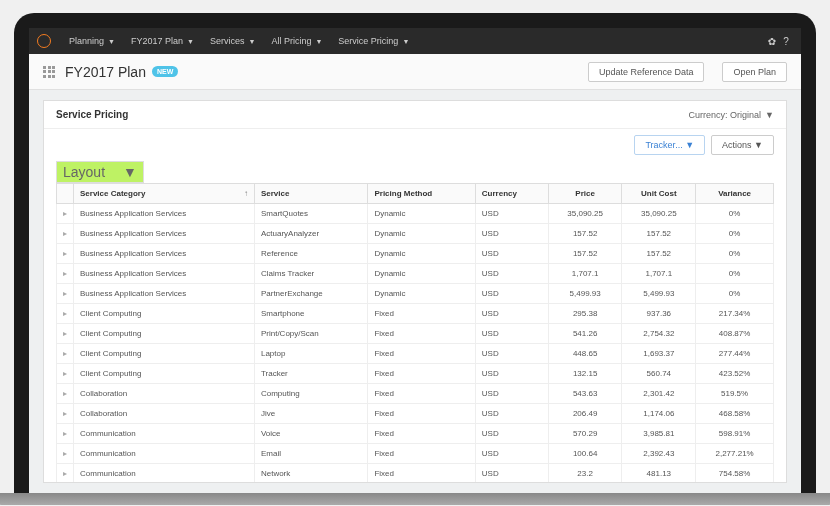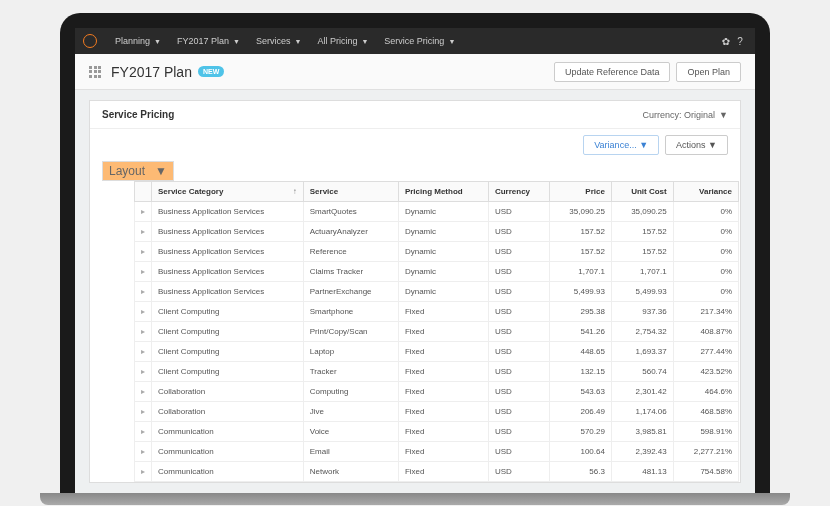--- a/index.html
+++ b/index.html
@@ -1,45 +1,45 @@
 <!DOCTYPE html>
 <html><head>
 <meta charset="utf-8">
 <style>
 * { margin: 0; padding: 0; box-sizing: border-box; }
 body { font-family: -apple-system, BlinkMacSystemFont, "Segoe UI", Arial, sans-serif; background: #f0f0f0; width: 830px; height: 506px; overflow: hidden; display: flex; align-items: center; justify-content: center; }
-.laptop { width: 710px; height: 480px; background: #1a1a1a; border-radius: 20px 20px 0 0; padding: 15px 15px 0 15px; position: relative; }
+.laptop { width: 802px; height: 480px; background: #1a1a1a; border-radius: 20px 20px 0 0; padding: 15px 15px 0 15px; position: relative; }
 .laptop::after { content: ""; position: absolute; bottom: -12px; left: -20px; right: -20px; height: 12px; background: linear-gradient(180deg, #888, #aaa); border-radius: 0 0 8px 8px; }
 .screen { background: #fff; width: 100%; height: 100%; overflow: hidden; display: flex; flex-direction: column; }
 .topnav { background: #2a2a2a; height: 26px; display: flex; align-items: center; padding: 0 8px; color: #ccc; font-size: 9px; }
 .topnav .logo { width: 14px; height: 14px; border-radius: 50%; border: 1.5px solid #f47c20; margin-right: 10px; }
 .topnav .navitem { padding: 0 8px; display: flex; align-items: center; gap: 4px; cursor: pointer; }
 .topnav .caret { font-size: 7px; }
 .topnav .spacer { flex: 1; }
 .topnav .gear, .topnav .qmark { width: 14px; text-align: center; cursor: pointer; font-size: 10px; }
 .titlebar { height: 36px; background: #fafafa; border-bottom: 1px solid #e0e0e0; display: flex; align-items: center; padding: 0 14px; }
 .titlebar .grip { display: grid; grid-template-columns: repeat(3, 3px); grid-template-rows: repeat(3, 3px); gap: 1.5px; margin-right: 10px; }
 .titlebar .grip span { background: #999; }
 .titlebar .title { font-size: 14px; color: #333; font-weight: 400; }
 .titlebar .badge { font-size: 7px; background: #4fc3e8; color: #fff; padding: 2px 5px; border-radius: 8px; margin-left: 6px; font-weight: 600; }
-.titlebar .right { margin-left: auto; display: flex; gap: 6px; }
+.titlebar .right { margin-left: auto; display: flex; gap: 18px; }
 .btn { font-size: 9px; color: #555; background: #fff; border: 1px solid #ccc; border-radius: 2px; padding: 4px 10px; cursor: pointer; }
 .content { flex: 1; background: #eef0f1; padding: 10px 14px; overflow: hidden; }
 .panel { background: #fff; border: 1px solid #ddd; height: 100%; display: flex; flex-direction: column; }
 .panel-header { display: flex; align-items: center; padding: 8px 12px; border-bottom: 1px solid #eee; }
 .panel-header .ptitle { font-size: 10px; font-weight: 600; color: #333; }
 .panel-header .right { margin-left: auto; font-size: 9px; color: #666; display: flex; align-items: flex-start; gap: 4px; cursor: pointer; }
 .toolbar { display: flex; justify-content: flex-end; padding: 6px 12px; gap: 6px; }
 .toolbar .btn.blue { color: #3b82d4; border-color: #b8d4f0; }
 .layout-row { padding: 0 12px; }
-.layout-btn { font-size: 12px; color: #666; border: 1px solid #ddd; background: #fdba74; padding: 2px 6px; display: inline-flex; align-items: center; gap: 10px; cursor: pointer; }
-.table-wrap { flex: 1; overflow: auto; padding: 0 1px 8px 12px; margin-left: 32px; }
+.layout-btn { font-size: 14px; color: #666; border: 1px solid #ddd; background: #bef264; padding: 2px 6px; display: inline-flex; align-items: center; gap: 18px; cursor: pointer; }
+.table-wrap { flex: 1; overflow: auto; padding: 0 12px 8px 12px; }
 table { width: 100%; border-collapse: collapse; font-size: 8px; }
 th { text-align: left; font-weight: 600; color: #333; padding: 5px 6px; border: 1px solid #ddd; background: #fafafa; white-space: nowrap; }
-th.num, td.num { text-align: right; }
+th.num, td.num { text-align: center; }
 th .sort { float: right; font-size: 8px; color: #888; }
 td { padding: 5px 6px; border: 1px solid #eee; color: #555; white-space: nowrap; }
 td.exp { width: 12px; color: #aaa; text-align: center; }
 </style>
 </head>
 <body>
 
 <div class="laptop">
 <div class="screen">
 
@@ -93,21 +93,21 @@
   <div class="content">
     <div class="panel">
       <div class="panel-header">
         <span class="ptitle">Service Pricing</span>
         <div class="right">
               <span>Currency: Original</span>
               <span>▼</span>
             </div>
       </div>
       <div class="toolbar">
-        <button class="btn blue"><span>Variance...</span> ▼</button>
+        <button class="btn blue"><span>Tracker...</span> ▼</button>
         <button class="btn"><span>Actions</span> ▼</button>
       </div>
       <div class="layout-row">
         <span class="layout-btn">
               <span>Layout</span>
               <span>▼</span>
             </span>
       </div>
       <div class="table-wrap">
         <table>
@@ -215,21 +215,21 @@
                   <td class="num">423.52%</td>
                 </tr>
                 <tr>
                   <td class="exp">▸</td>
                   <td>Collaboration</td>
                   <td>Computing</td>
                   <td>Fixed</td>
                   <td>USD</td>
                   <td class="num">543.63</td>
                   <td class="num">2,301.42</td>
-                  <td class="num">464.6%</td>
+                  <td class="num">519.5%</td>
                 </tr>
                 <tr>
                   <td class="exp">▸</td>
                   <td>Collaboration</td>
                   <td>Jive</td>
                   <td>Fixed</td>
                   <td>USD</td>
                   <td class="num">206.49</td>
                   <td class="num">1,174.06</td>
                   <td class="num">468.58%</td>
@@ -253,21 +253,21 @@
                   <td class="num">100.64</td>
                   <td class="num">2,392.43</td>
                   <td class="num">2,277.21%</td>
                 </tr>
                 <tr>
                   <td class="exp">▸</td>
                   <td>Communication</td>
                   <td>Network</td>
                   <td>Fixed</td>
                   <td>USD</td>
-                  <td class="num">56.3</td>
+                  <td class="num">23.2</td>
                   <td class="num">481.13</td>
                   <td class="num">754.58%</td>
                 </tr>
                 <tr>
                   <td class="exp">▸</td>
                   <td>Communication</td>
                   <td>Office365</td>
                   <td>Fixed</td>
                   <td>USD</td>
                   <td class="num">100.64</td>

